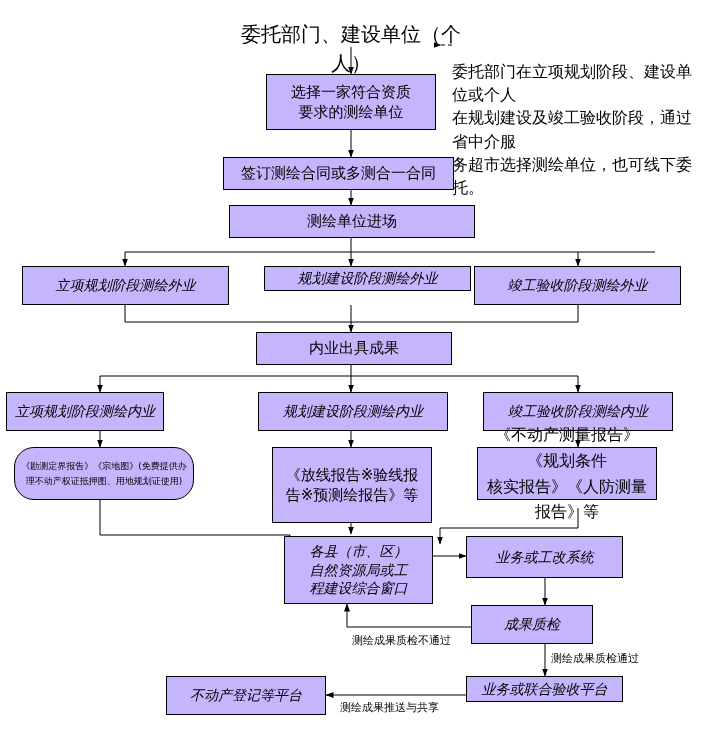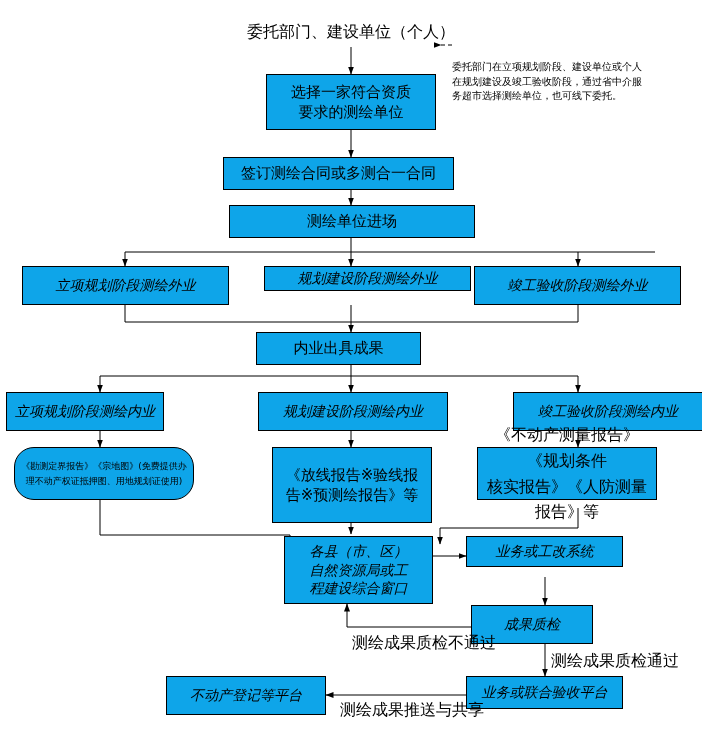--- a/index.html
+++ b/index.html
@@ -8,45 +8,45 @@
     background:#ffffff;
     font-family:"DejaVu Sans","Liberation Sans",sans-serif;
     position:relative;
     overflow:hidden;
   }
   #canvas{position:absolute;left:0;top:0;width:702px;height:731px;}
   .node{
     position:absolute;
     box-sizing:border-box;
     border:1px solid #000;
-    background:#0ea5e9;
+    background:#c4b5fd;
     display:flex;
     align-items:center;
     justify-content:center;
     text-align:center;
     line-height:1.35;
     color:#000;
     padding:2px 4px;
     white-space:pre-line;
   }
   .plain{
     position:absolute;
     color:#000;
     text-align:center;
     white-space:pre-line;
     line-height:1.45;
   }
-  .f16{font-size:16px;}
+  .f16{font-size:20px;}
   .f15{font-size:15px;}
   .f14{font-size:14px;font-style:italic;}
-  .f12{font-size:10px;}
+  .f12{font-size:16px;}
   .f10{font-size:16px;}
   .f9{font-size:9px;}
   svg{position:absolute;left:0;top:0;width:702px;height:731px;pointer-events:none;}
-  .lbl{position:absolute;font-size:16px;color:#000;white-space:nowrap;}
+  .lbl{position:absolute;font-size:11px;color:#000;white-space:nowrap;}
 </style>
 </head>
 <body>
 
 <div id="canvas">
 
   <svg viewBox="0 0 702 731">
     <defs>
       <marker id="ah" markerWidth="9" markerHeight="9" refX="7.5" refY="3" orient="auto">
         <path d="M0,0 L8,3 L0,6 z" fill="#000"></path>
@@ -108,42 +108,42 @@
 要求的测绘单位</div>
 
   <div class="node f15" style="left:223px;top:157px;width:231px;height:33px;">签订测绘合同或多测合一合同</div>
 
   <div class="node f15" style="left:229px;top:205px;width:246px;height:33px;">测绘单位进场</div>
 
   <div class="node f14" style="left:22px;top:266px;width:207px;height:39px;">立项规划阶段测绘外业</div>
   <div class="node f14" style="left:264px;top:266px;width:207px;height:25px;">规划建设阶段测绘外业</div>
   <div class="node f14" style="left:474px;top:266px;width:207px;height:39px;">竣工验收阶段测绘外业</div>
 
-  <div class="node f15" style="left:256px;top:332px;width:165px;height:33px;">内业出具成果</div>
+  <div class="node f15" style="left:256px;top:332px;width:196px;height:33px;">内业出具成果</div>
 
   <div class="node f14" style="left:6px;top:392px;width:158px;height:39px;">立项规划阶段测绘内业</div>
   <div class="node f14" style="left:258px;top:392px;width:190px;height:39px;">规划建设阶段测绘内业</div>
-  <div class="node f14" style="left:483px;top:392px;width:190px;height:39px;margin-left:30px;">竣工验收阶段测绘内业</div>
+  <div class="node f14" style="left:483px;top:392px;width:190px;height:39px;">竣工验收阶段测绘内业</div>
 
   <div class="node f9" style="left:14px;top:447px;width:180px;height:53px;line-height:1.6;border-radius:20px;">《勘测定界报告》《宗地图》(免费提供办
 理不动产权证抵押图、用地规划证使用)</div>
   <div class="node f15" style="left:272px;top:447px;width:160px;height:76px;">《放线报告※验线报
 告※预测绘报告》等</div>
   <div class="node f10" style="left:477px;top:447px;width:180px;height:53px;line-height:1.6;">《不动产测量报告》《规划条件
 核实报告》《人防测量报告》等</div>
 
   <div class="node f14" style="left:284px;top:536px;width:149px;height:68px;">各县（市、区）
 自然资源局或工
 程建设综合窗口</div>
 
-  <div class="node f14" style="left:466px;top:536px;width:157px;height:31px;">业务或工改系统</div>
+  <div class="node f14" style="left:466px;top:536px;width:157px;height:42px;">业务或工改系统</div>
 
   <div class="node f14" style="left:471px;top:605px;width:122px;height:39px;">成果质检</div>
 
-  <div class="node f14" style="left:466px;top:676px;width:157px;height:33px;">业务或联合验收平台</div>
+  <div class="node f14" style="left:466px;top:676px;width:157px;height:26px;">业务或联合验收平台</div>
 
   <div class="node f14" style="left:166px;top:676px;width:160px;height:39px;">不动产登记等平台</div>
 
   <div class="lbl" style="left:352px;top:633px;">测绘成果质检不通过</div>
   <div class="lbl" style="left:551px;top:651px;">测绘成果质检通过</div>
   <div class="lbl" style="left:340px;top:700px;">测绘成果推送与共享</div>
 
 </div>
 
 </body></html>

